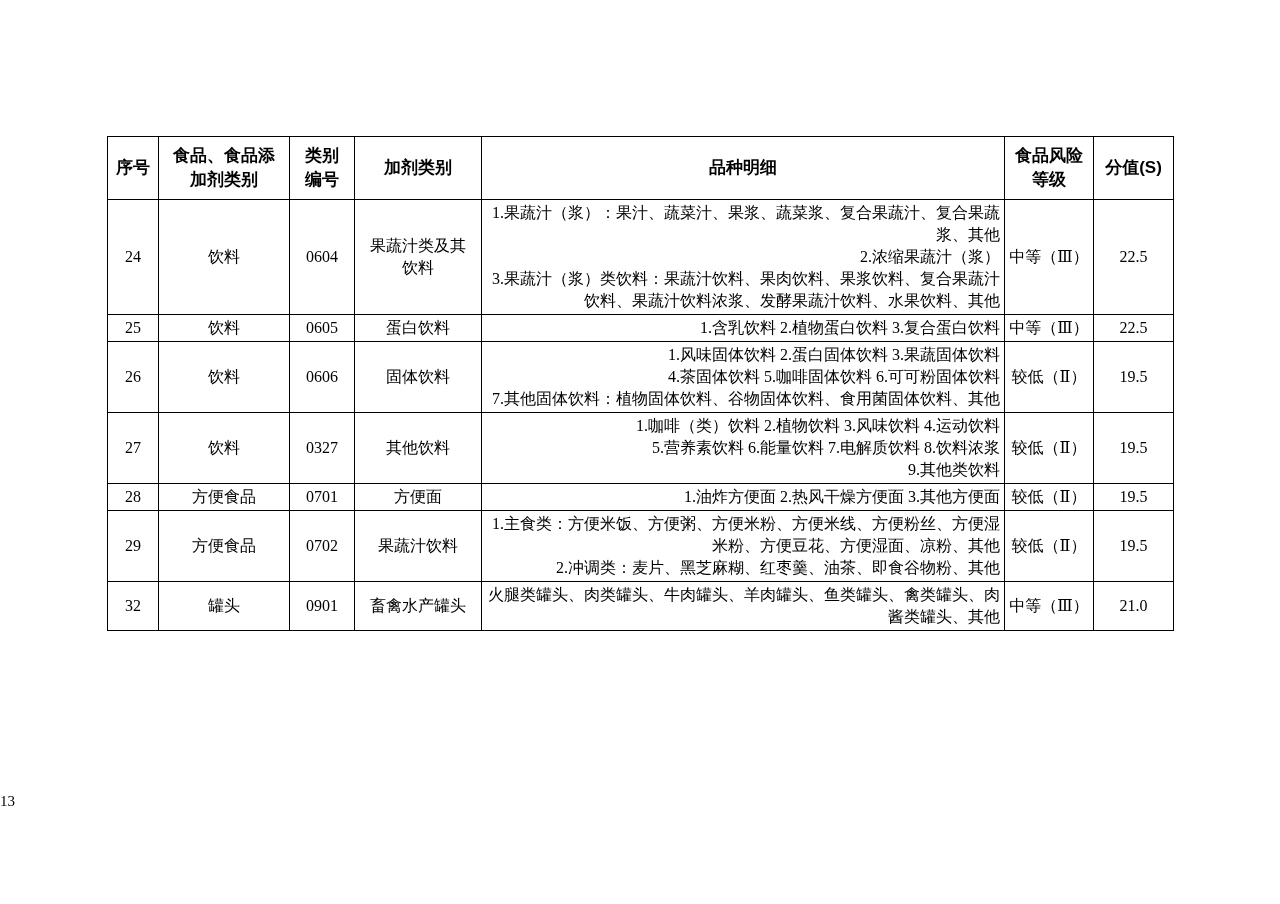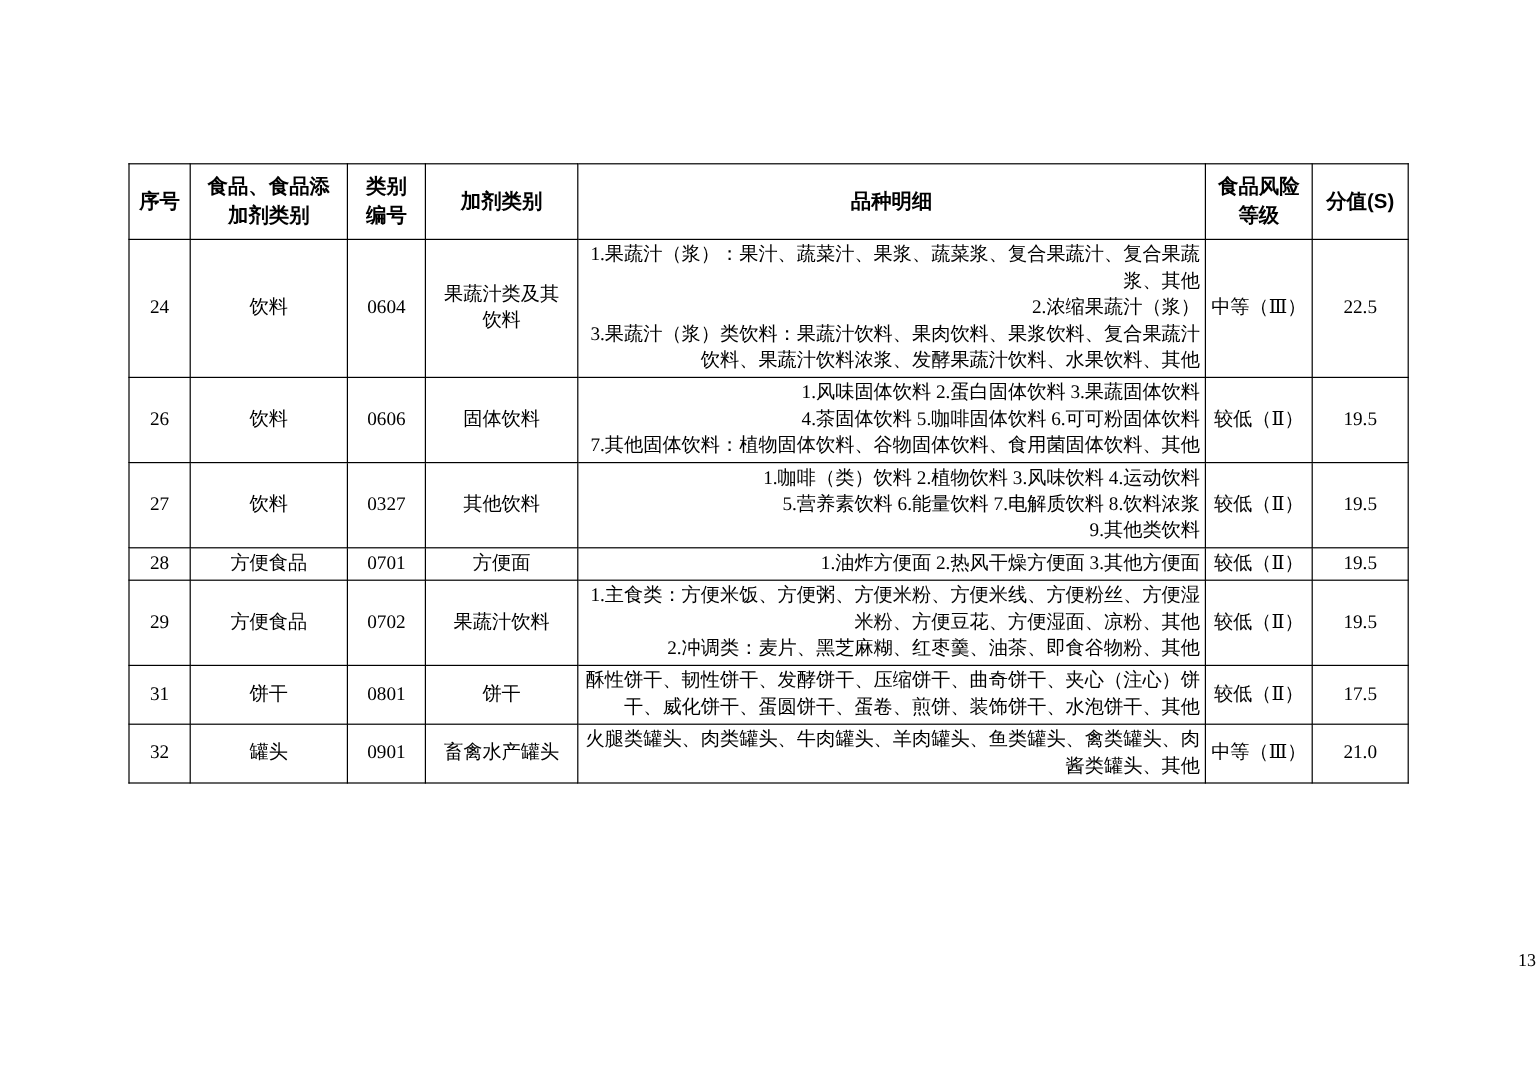--- a/index.html
+++ b/index.html
@@ -40,21 +40,21 @@
     font-size: 16px;
     line-height: 22px;
     padding: 2px 3px;
   }
   td.c-center { text-align: center; }
   td.c-detail { text-align: right; padding-left: 5px; padding-right: 4px; }
   .page-number {
     position: absolute;
     left: 0; right: 0;
     top: 793px;
-    text-align: right;
+    text-align: left;
     font-size: 15px;
     color: #000;
   }
 </style>
 </head>
 <body>
 
 <div class="page">
 
   <table class="risk-table">
@@ -88,20 +88,29 @@
         <td class="c-center">0604</td>
         <td class="c-center">果蔬汁类及其
 饮料</td>
         <td class="c-detail">1.果蔬汁（浆）：果汁、蔬菜汁、果浆、蔬菜浆、复合果蔬汁、复合果蔬浆、其他
 2.浓缩果蔬汁（浆）
 3.果蔬汁（浆）类饮料：果蔬汁饮料、果肉饮料、果浆饮料、复合果蔬汁饮料、果蔬汁饮料浓浆、发酵果蔬汁饮料、水果饮料、其他</td>
         <td class="c-center">中等（Ⅲ）</td>
         <td class="c-center">22.5</td>
       </tr>
       <tr>
+        <td class="c-center">25</td>
+        <td class="c-center">饮料</td>
+        <td class="c-center">0605</td>
+        <td class="c-center">蛋白饮料</td>
+        <td class="c-detail">1.含乳饮料 2.植物蛋白饮料 3.复合蛋白饮料</td>
+        <td class="c-center">中等（Ⅲ）</td>
+        <td class="c-center">22.5</td>
+      </tr>
+      <tr>
         <td class="c-center">26</td>
         <td class="c-center">饮料</td>
         <td class="c-center">0606</td>
         <td class="c-center">固体饮料</td>
         <td class="c-detail">1.风味固体饮料 2.蛋白固体饮料 3.果蔬固体饮料
 4.茶固体饮料 5.咖啡固体饮料 6.可可粉固体饮料
 7.其他固体饮料：植物固体饮料、谷物固体饮料、食用菌固体饮料、其他</td>
         <td class="c-center">较低（Ⅱ）</td>
         <td class="c-center">19.5</td>
       </tr>
@@ -129,29 +138,20 @@
         <td class="c-center">29</td>
         <td class="c-center">方便食品</td>
         <td class="c-center">0702</td>
         <td class="c-center">果蔬汁饮料</td>
         <td class="c-detail">1.主食类：方便米饭、方便粥、方便米粉、方便米线、方便粉丝、方便湿米粉、方便豆花、方便湿面、凉粉、其他
 2.冲调类：麦片、黑芝麻糊、红枣羹、油茶、即食谷物粉、其他</td>
         <td class="c-center">较低（Ⅱ）</td>
         <td class="c-center">19.5</td>
       </tr>
       <tr>
-        <td class="c-center">31</td>
-        <td class="c-center">饼干</td>
-        <td class="c-center">0801</td>
-        <td class="c-center">饼干</td>
-        <td class="c-detail">酥性饼干、韧性饼干、发酵饼干、压缩饼干、曲奇饼干、夹心（注心）饼干、威化饼干、蛋圆饼干、蛋卷、煎饼、装饰饼干、水泡饼干、其他</td>
-        <td class="c-center">较低（Ⅱ）</td>
-        <td class="c-center">17.5</td>
-      </tr>
-      <tr>
         <td class="c-center">32</td>
         <td class="c-center">罐头</td>
         <td class="c-center">0901</td>
         <td class="c-center">畜禽水产罐头</td>
         <td class="c-detail">火腿类罐头、肉类罐头、牛肉罐头、羊肉罐头、鱼类罐头、禽类罐头、肉酱类罐头、其他</td>
         <td class="c-center">中等（Ⅲ）</td>
         <td class="c-center">21.0</td>
       </tr>
     </tbody>
   </table>

